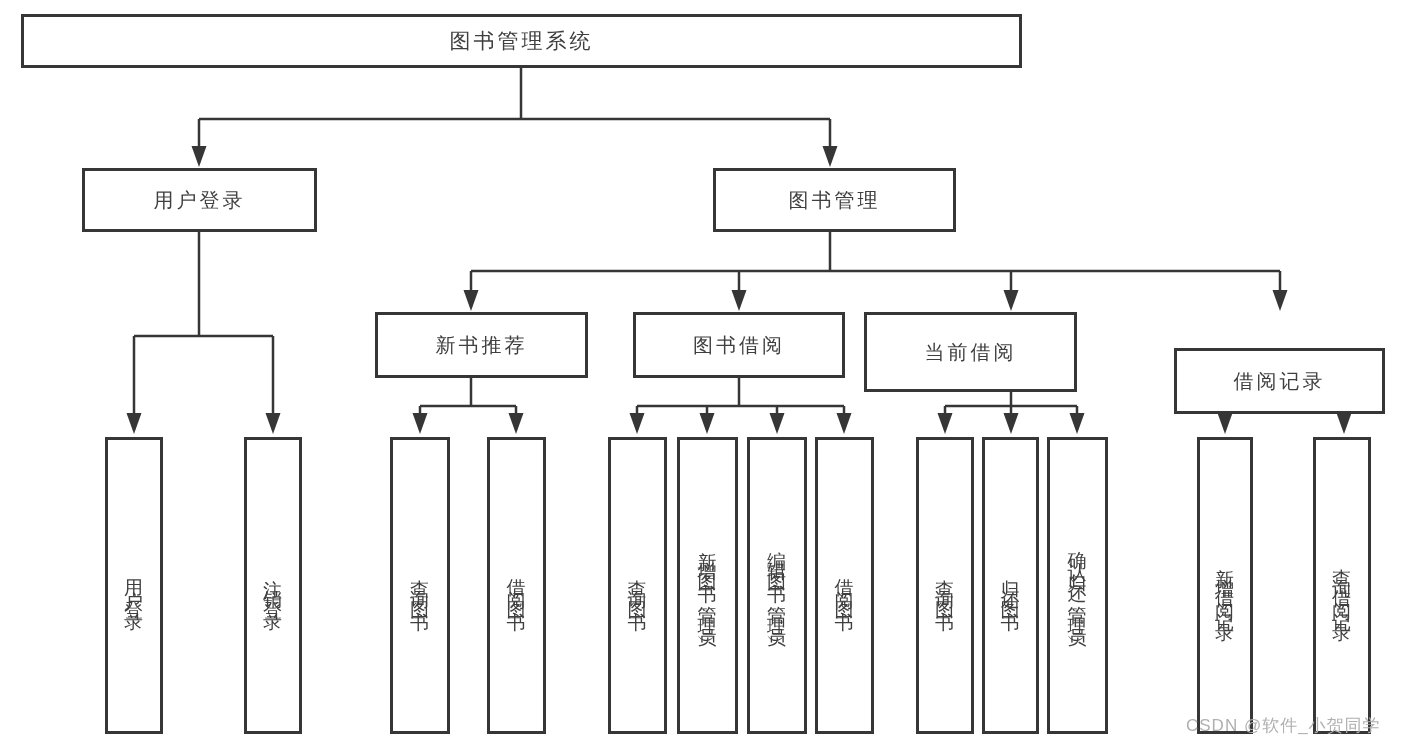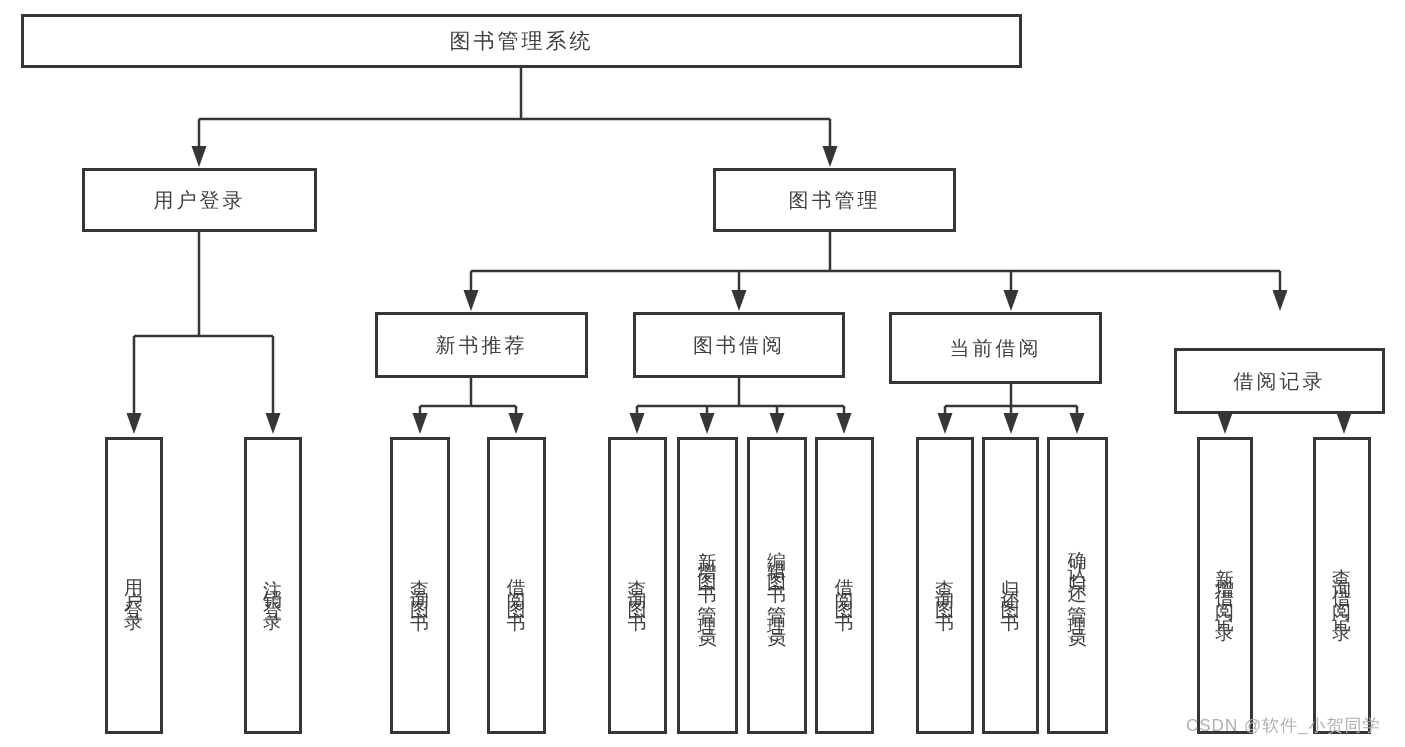--- a/index.html
+++ b/index.html
@@ -131,21 +131,21 @@
   <div class="node" style="left:713px; top:168px; width:243px; height:64px;">
     <span class="h-label">图书管理</span>
   </div>
 
   <div class="node" style="left:351px; top:312px; width:213px; height:66px;margin-left:24px;">
     <span class="h-label">新书推荐</span>
   </div>
   <div class="node" style="left:633px; top:312px; width:212px; height:66px;">
     <span class="h-label">图书借阅</span>
   </div>
-  <div class="node" style="left:889px; top:312px; width:213px; height:72px;text-align:center;">
+  <div class="node" style="left:864px; top:312px; width:213px; height:80px;text-align:center;">
     <span class="h-label">当前借阅</span>
   </div>
   <div class="node" style="left:1174px; top:312px; width:211px; height:66px;margin-top:36px;">
     <span class="h-label">借阅记录</span>
   </div>
 
   <div class="node" style="left:105px; top:437px; width:58px; height:297px;">
     <span class="v-label">用户登录</span>
   </div>
   <div class="node" style="left:244px; top:437px; width:58px; height:297px;">

